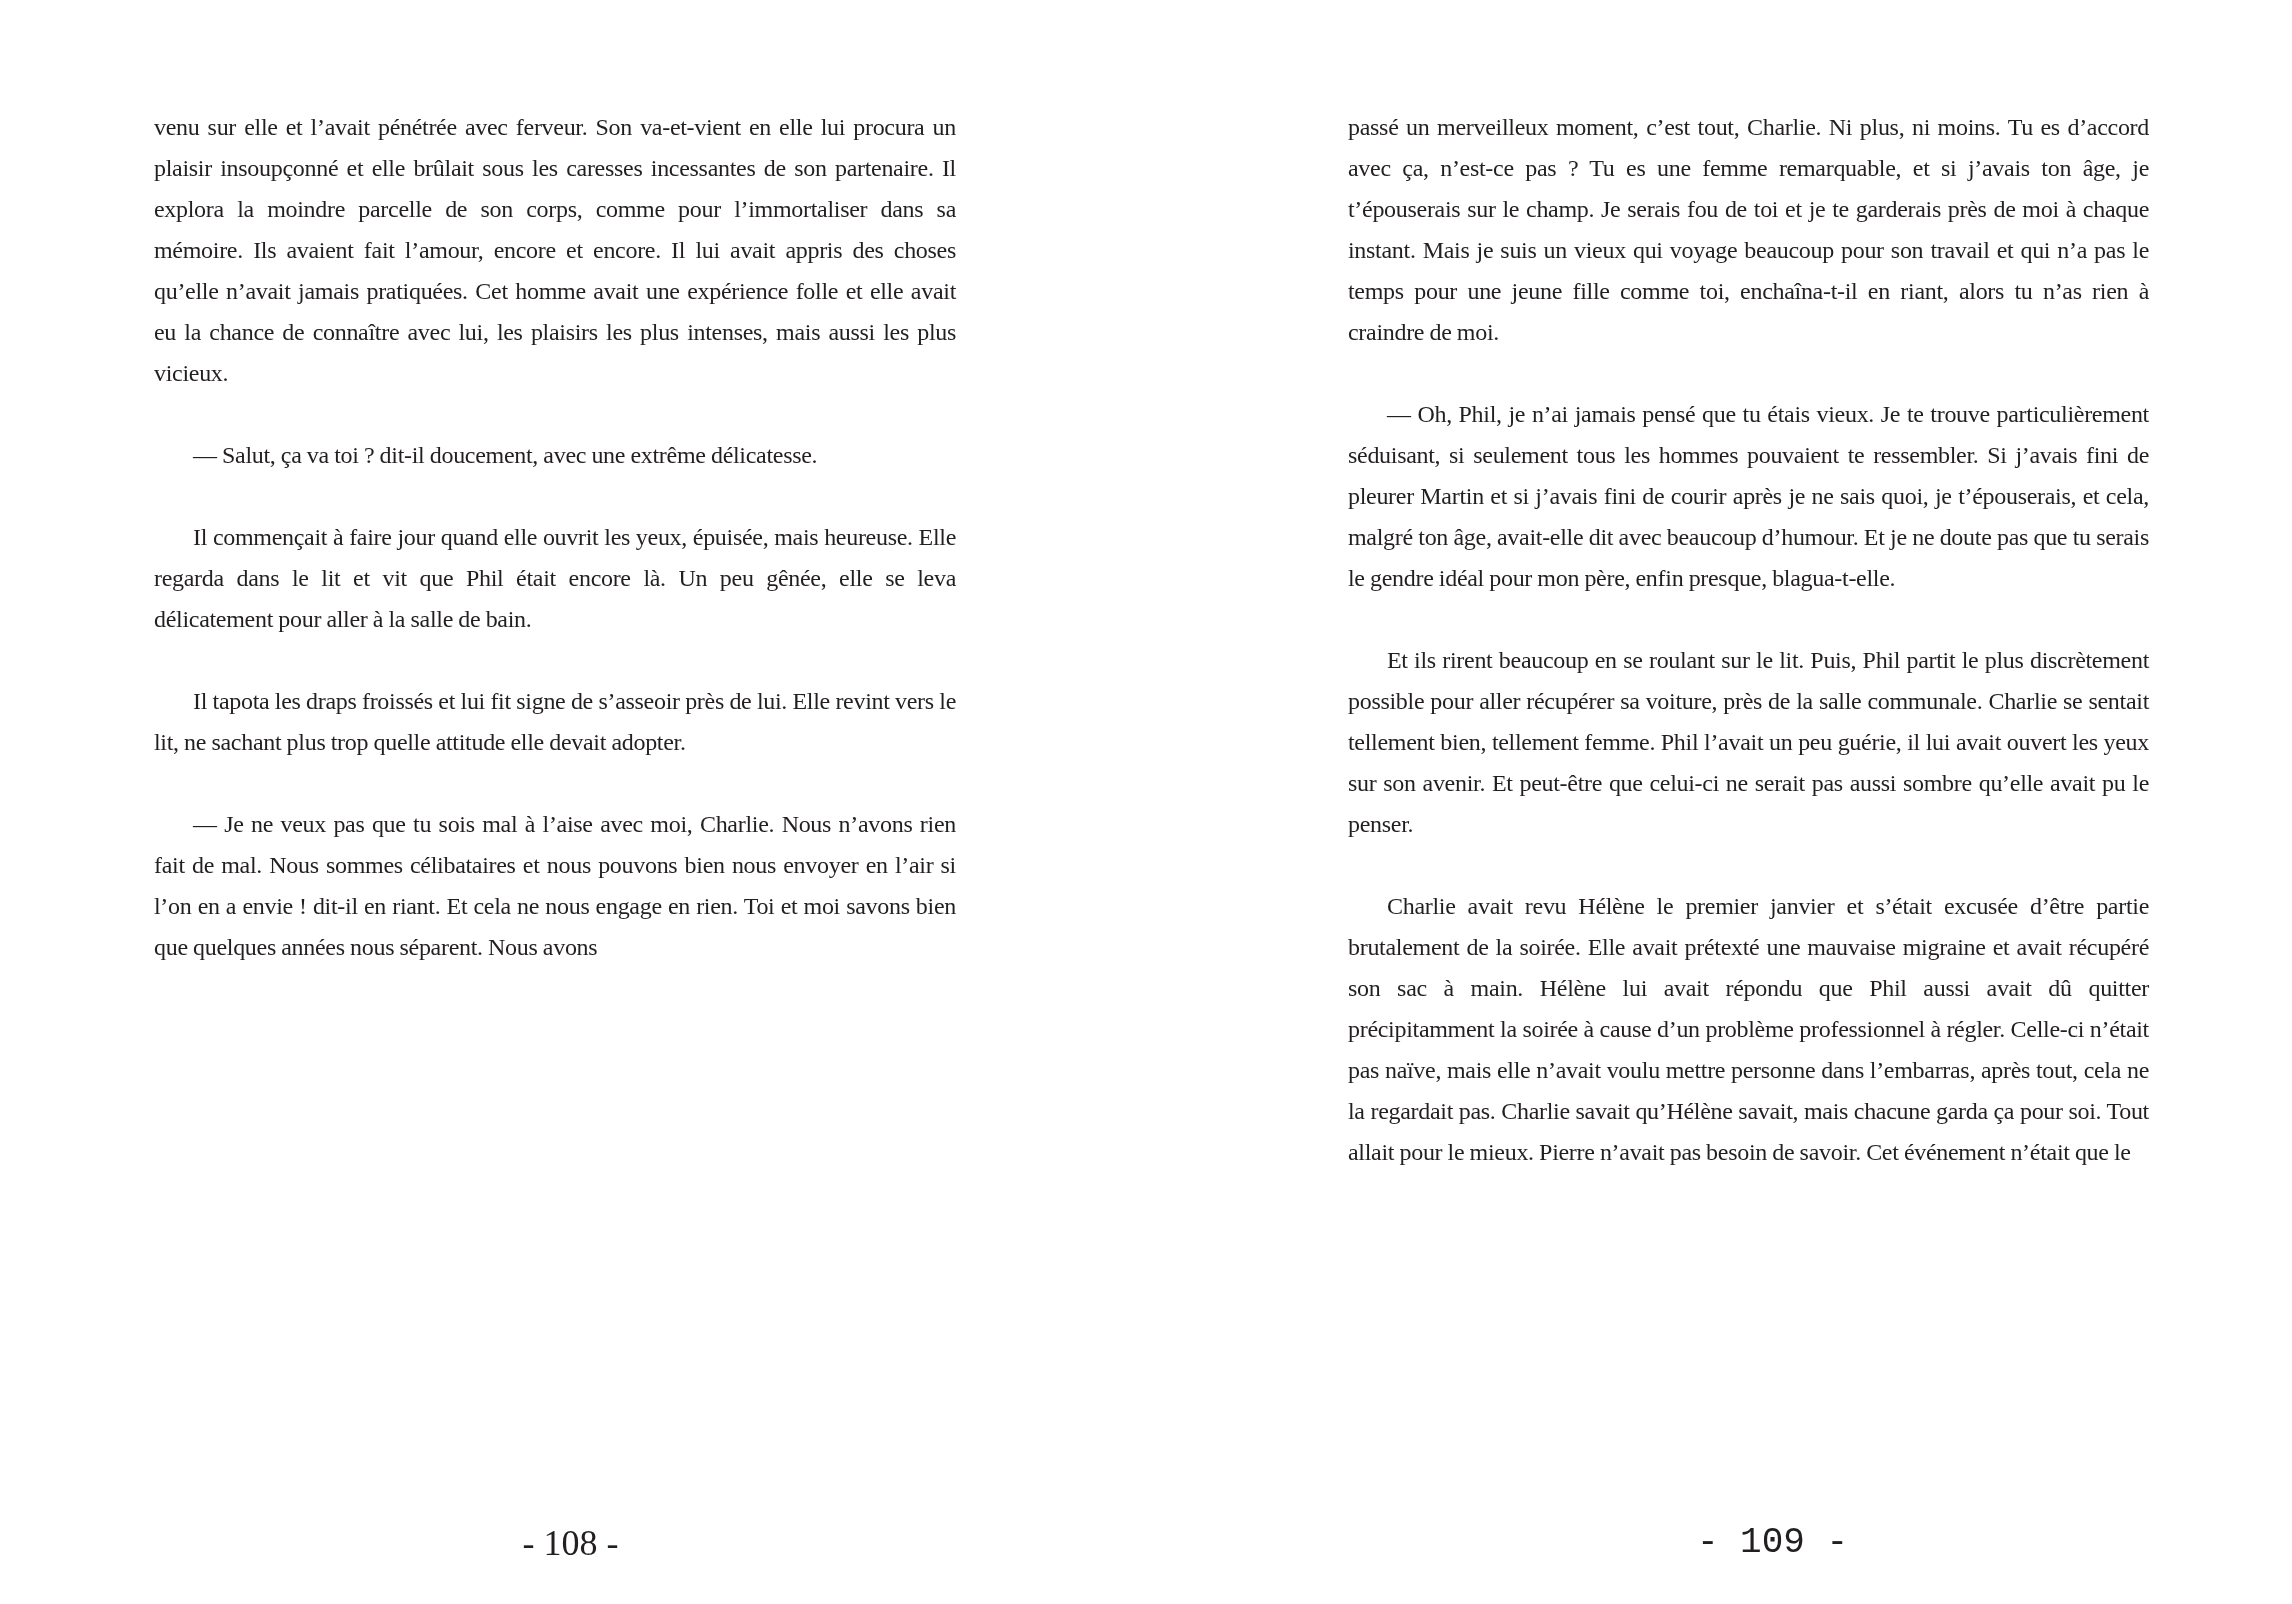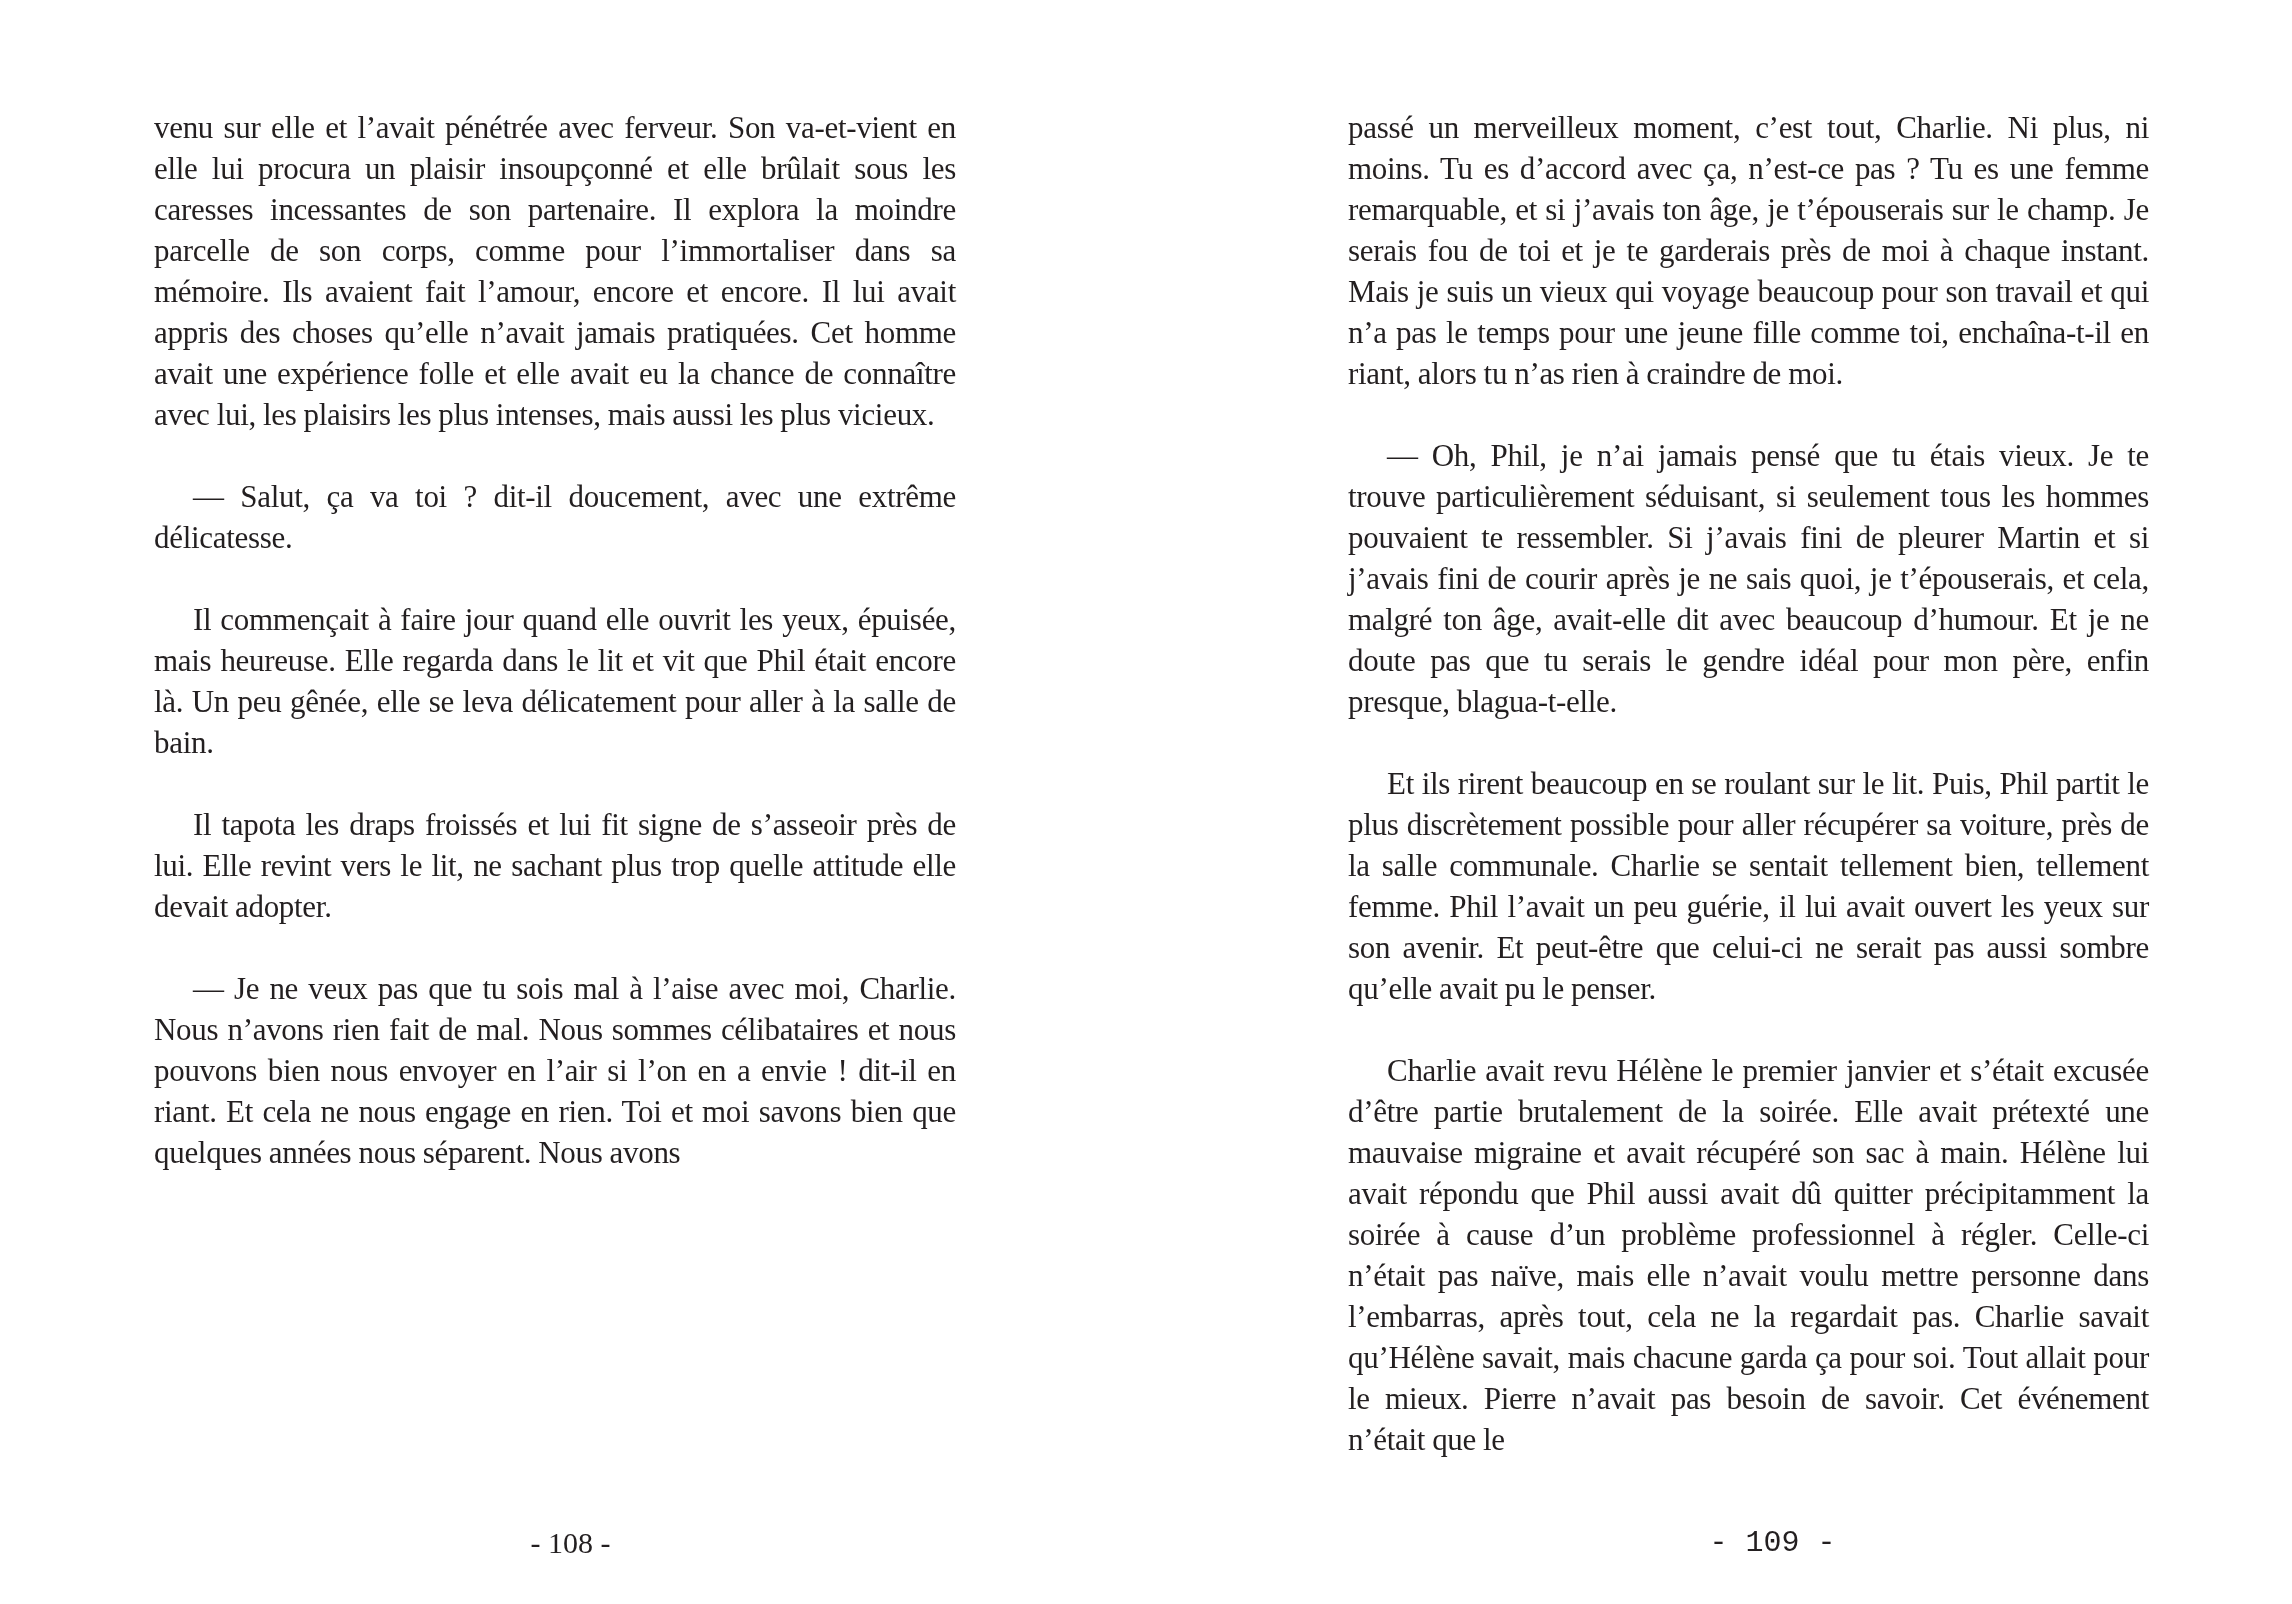--- a/index.html
+++ b/index.html
@@ -20,41 +20,41 @@
     top: 0;
     height: 1605px;
   }
   .page-left  { left: 0; width: 1146px; }
   .page-right { left: 1146px; width: 1146px; }
 
   .text-block {
     position: absolute;
     top: 107px;
     width: 802px;
-    font-size: 31px;
+    font-size: 24px;
     line-height: 41px;
     text-align: justify;
     letter-spacing: -0.3px;
     word-spacing: -0.4px;
   }
   .page-left .text-block  { left: 154px; }
   .page-right .text-block { left: 202px; width: 801px; }
 
   .para {
     margin: 0 0 41px 0;
     text-indent: 39px;
     hyphens: none;
   }
   .para.continued { text-indent: 0; }
   .para:last-child { margin-bottom: 0; }
 
   .page-number {
     position: absolute;
     top: 1525px;
-    font-size: 30px;
+    font-size: 36px;
     line-height: 36px;
     width: 269px;
     text-align: center;
   }
   .page-left .page-number  { left: 436px; }
   .page-right .page-number { left: 492px; font-family: Liberation Mono, monospace; }
 </style>
 </head>
 <body>
 

